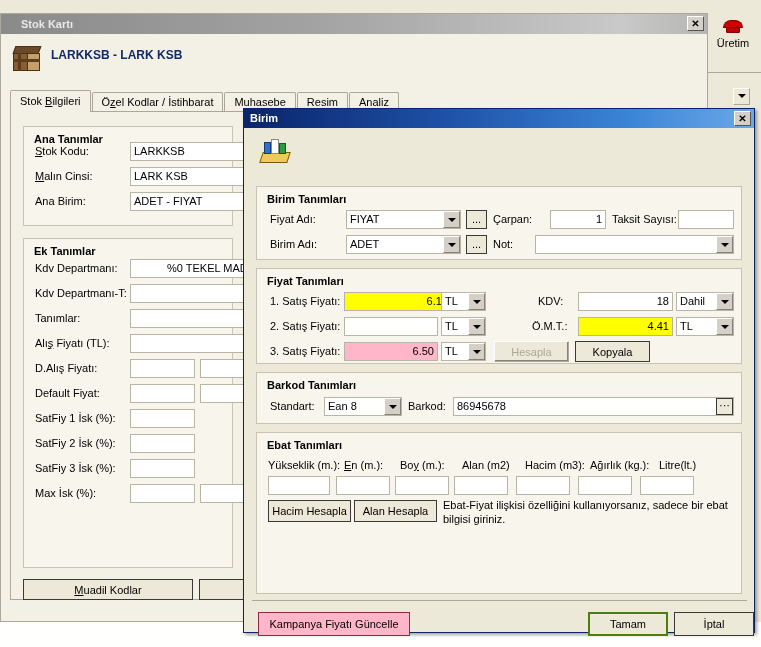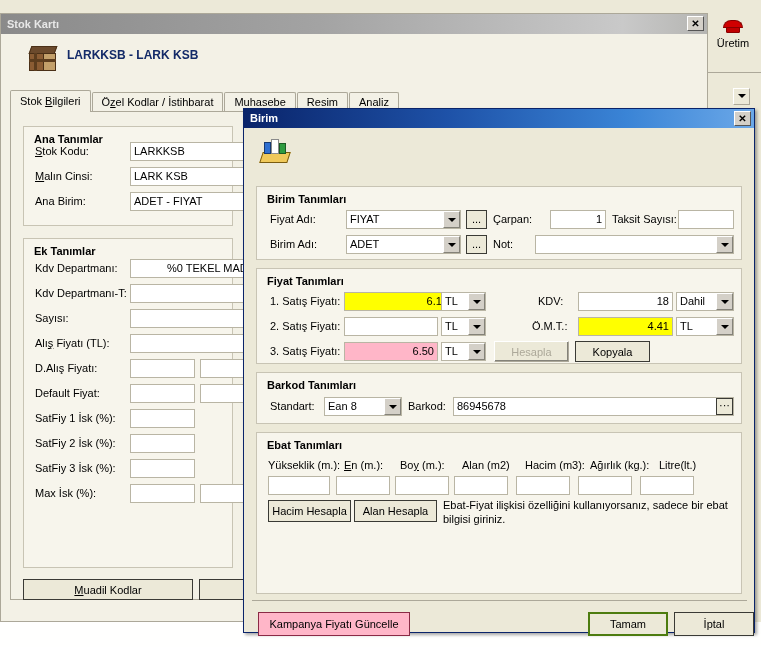--- a/index.html
+++ b/index.html
@@ -73,40 +73,40 @@
     box-sizing: border-box;
   }
   .win-stok-title {
     position: relative;
     height: 20px;
     background: linear-gradient(to right, #8a8a8a 0%, #a3a3a3 45%, #c9c9c9 88%, #b5b5b2 100%);
     color: #e8e8e8;
     font-weight: bold;
     font-size: 11px;
     line-height: 20px;
-    padding-left: 6px;
+    padding-left: 20px;
     box-sizing: border-box;
   }
   .titlebar-close {
     position: absolute; right: 3px; top: 2px;
     width: 17px; height: 15px;
     background: #d4d0c8;
     border: 1px solid #fff;
     border-right-color: #555; border-bottom-color: #555;
     box-sizing: border-box;
     font-size: 10px; color: #000; font-weight: bold;
     text-align: center; line-height: 13px;
     font-family: "Liberation Sans", sans-serif;
   }
   .win-stok-body {
     position: absolute; left: 0; top: 20px; right: 0; bottom: 0;
     background: #f3f1e6;
   }
   .stok-header {
-    position: absolute; left: 0; top: 0; width: 100%; height: 43px; margin-left: 16px;
+    position: absolute; left: 0; top: 0; width: 100%; height: 43px;
   }
   .box-icon {
     position: absolute; left: 11px; top: 12px; width: 32px; height: 28px;
   }
   .box-icon .top {
     position: absolute; left: 2px; top: 0; width: 26px; height: 8px;
     background: #6b4a2c; transform: skewX(-20deg);
     border: 1px solid #4a3017; box-sizing: border-box;
   }
   .box-icon .front {
@@ -351,21 +351,21 @@
         <div class="grp" style="left:12px; top:126px; width:210px; height:330px;">
           <div class="grp-title-in">Ek Tanımlar</div>
         </div>
 
         <div class="lbl" style="left:24px; top:150px;">Kdv Departmanı:</div>
         <div class="fld" style="left:119px; top:147px; width:125px; height:19px;padding-left:36px;">%0 TEKEL MAD- %0</div>
 
         <div class="lbl" style="left:24px; top:175px;">Kdv Departmanı-T:</div>
         <div class="fld" style="left:119px; top:172px; width:125px; height:19px;"></div>
 
-        <div class="lbl" style="left:24px; top:200px;">Sayısı:</div>
+        <div class="lbl" style="left:24px; top:200px;">Tanımlar:</div>
         <div class="fld" style="left:119px; top:197px; width:125px; height:19px;"></div>
 
         <div class="lbl" style="left:24px; top:225px;">Alı<u>ş</u> Fiyatı (TL):</div>
         <div class="fld" style="left:119px; top:222px; width:125px; height:19px;"></div>
 
         <div class="lbl" style="left:24px; top:250px;">D.Alış Fiyatı:</div>
         <div class="fld" style="left:119px; top:247px; width:65px; height:19px;"></div>
         <div class="fld" style="left:189px; top:247px; width:65px; height:19px;"></div>
 
         <div class="lbl" style="left:24px; top:275px;">Default Fiyat:</div>

